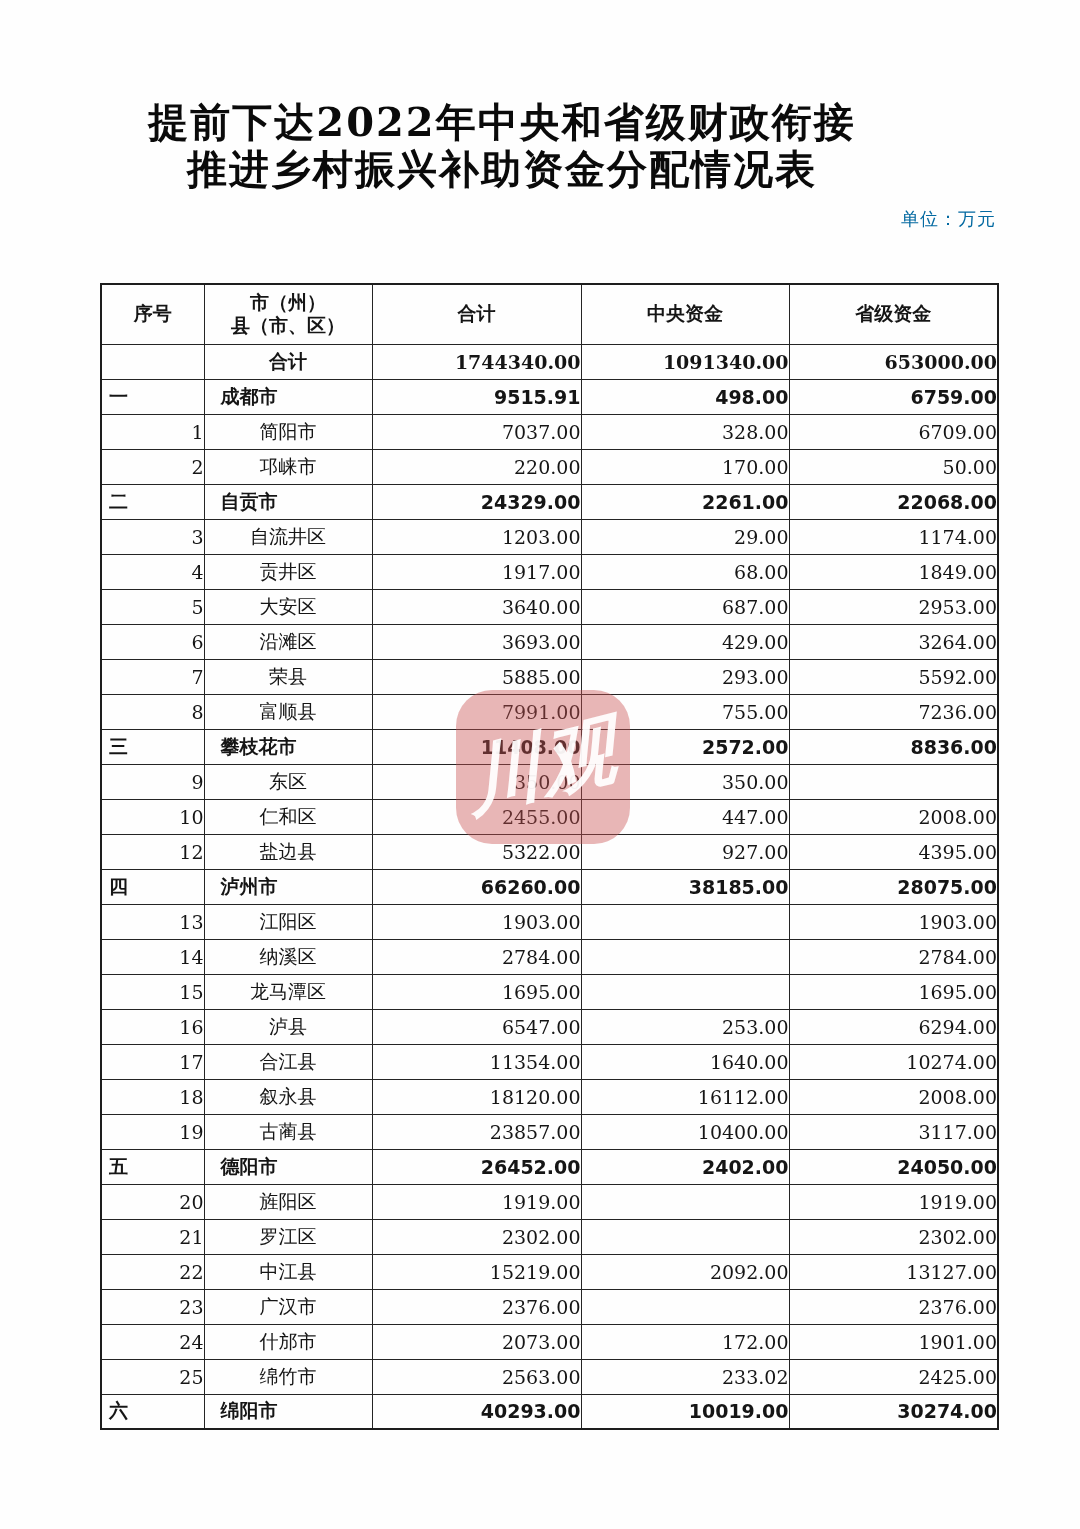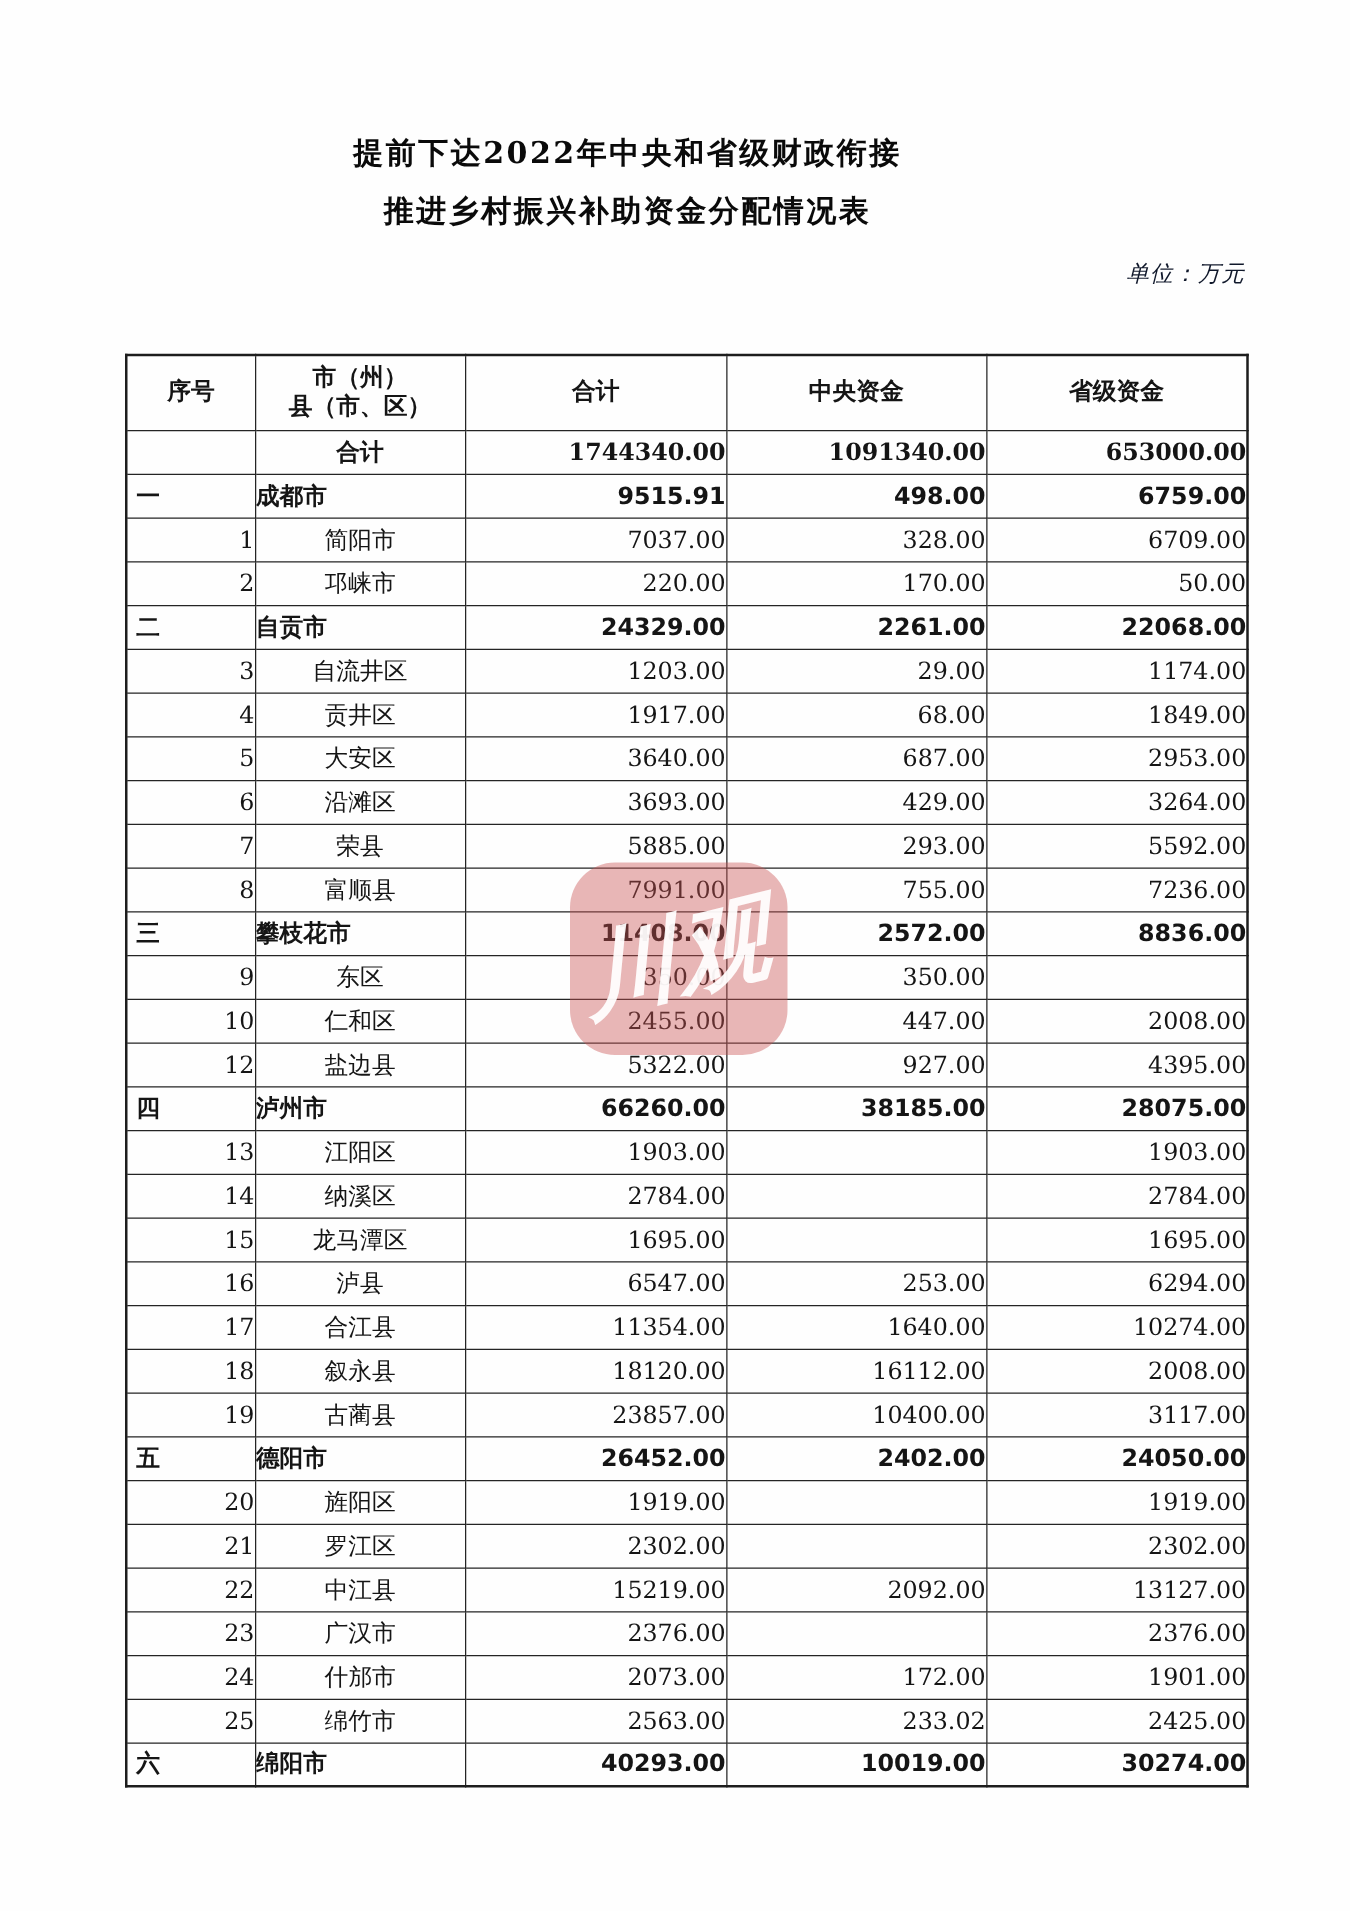--- a/index.html
+++ b/index.html
@@ -12,33 +12,32 @@
     color: #111;
     overflow: hidden;
   }
   .title-block {
     position: absolute;
     top: 98px;
     left: 0;
     width: 1004px;
     text-align: center;
     font-weight: 900;
-    font-size: 24px;
+    font-size: 40px;
     line-height: 47px;
     letter-spacing: 2px;
     color: #0a0a0a;
   }
   .unit-label {
     position: absolute;
     top: 207px;
     right: 84px;
     font-size: 18px;
     letter-spacing: 1px;
-    color: #0f172a;
-    font-style: italic;
+    color: #0369a1;
   }
   table.alloc {
     position: absolute;
     left: 100px;
     top: 238px;
     width: 897px;
     border-collapse: collapse;
     table-layout: fixed;
     border: 2.5px solid #1d1d1d;
     margin-top: 45px;
@@ -67,21 +66,21 @@
   .c-serial { text-align: right; padding-right: 9px; }
   .c-name   { text-align: center; padding-right: 10px; }
   .c-num    { text-align: right; padding-right: 13px; }
   tr.row-total td { font-weight: bold; }
   tr.row-total .c-name { text-align: center; padding-right: 0; }
   tr.row-city td {
     font-family: "DejaVu Sans", sans-serif;
     font-weight: bold;
   }
   tr.row-city .c-serial { text-align: left; padding-left: 7px; padding-right: 0; }
-  tr.row-city .c-name   { text-align: left; padding-left: 0; padding-right: 0; }
+  tr.row-city .c-name   { text-align: left; padding-left: 16px; padding-right: 0; }
   .watermark {
     position: absolute;
     left: 456px;
     top: 690px;
     width: 174px;
     height: 154px;
     background: rgba(202, 84, 84, 0.42);
     border-radius: 36px;
     display: flex;
     align-items: center;

